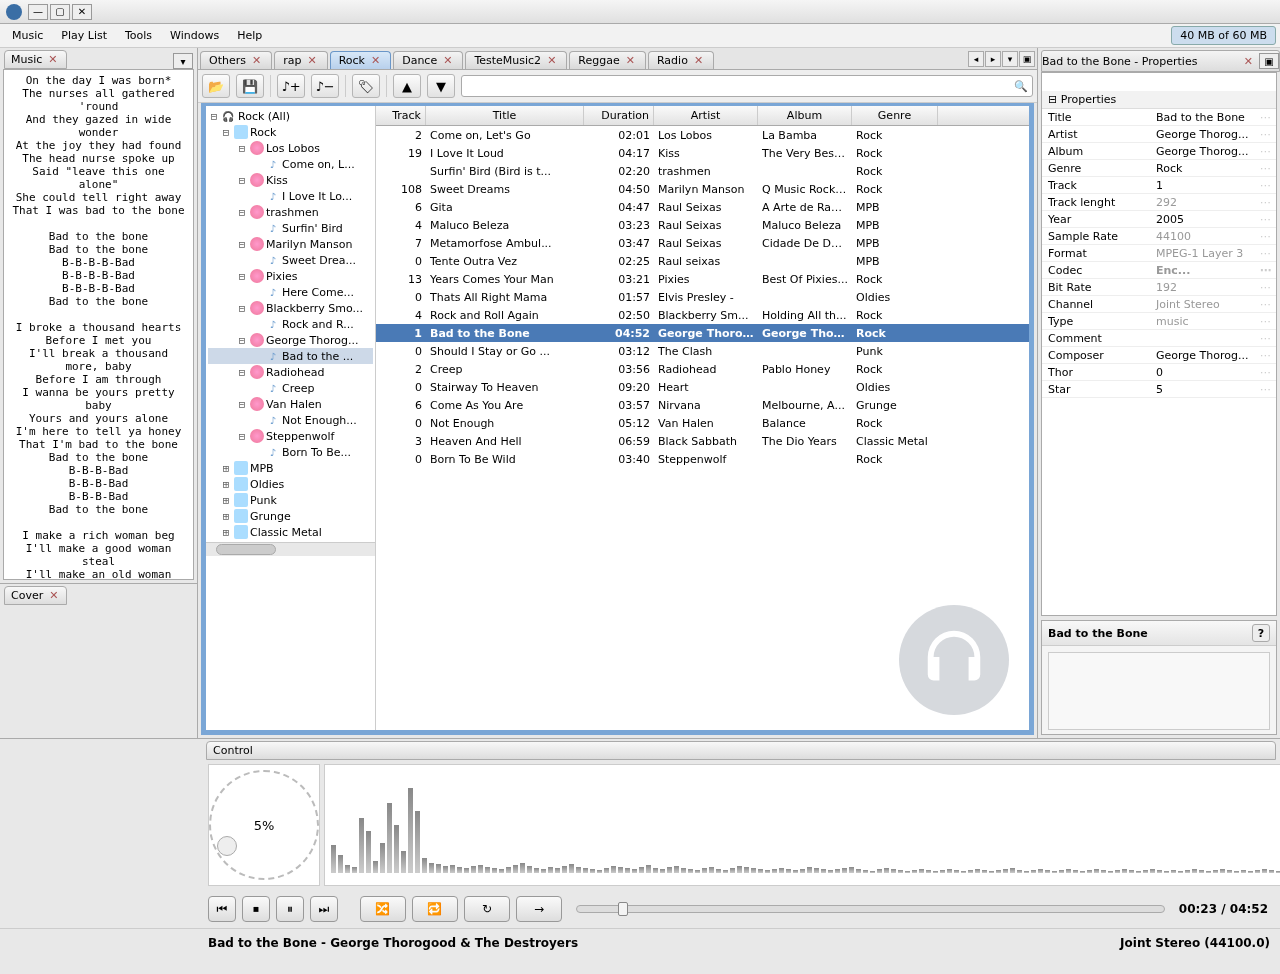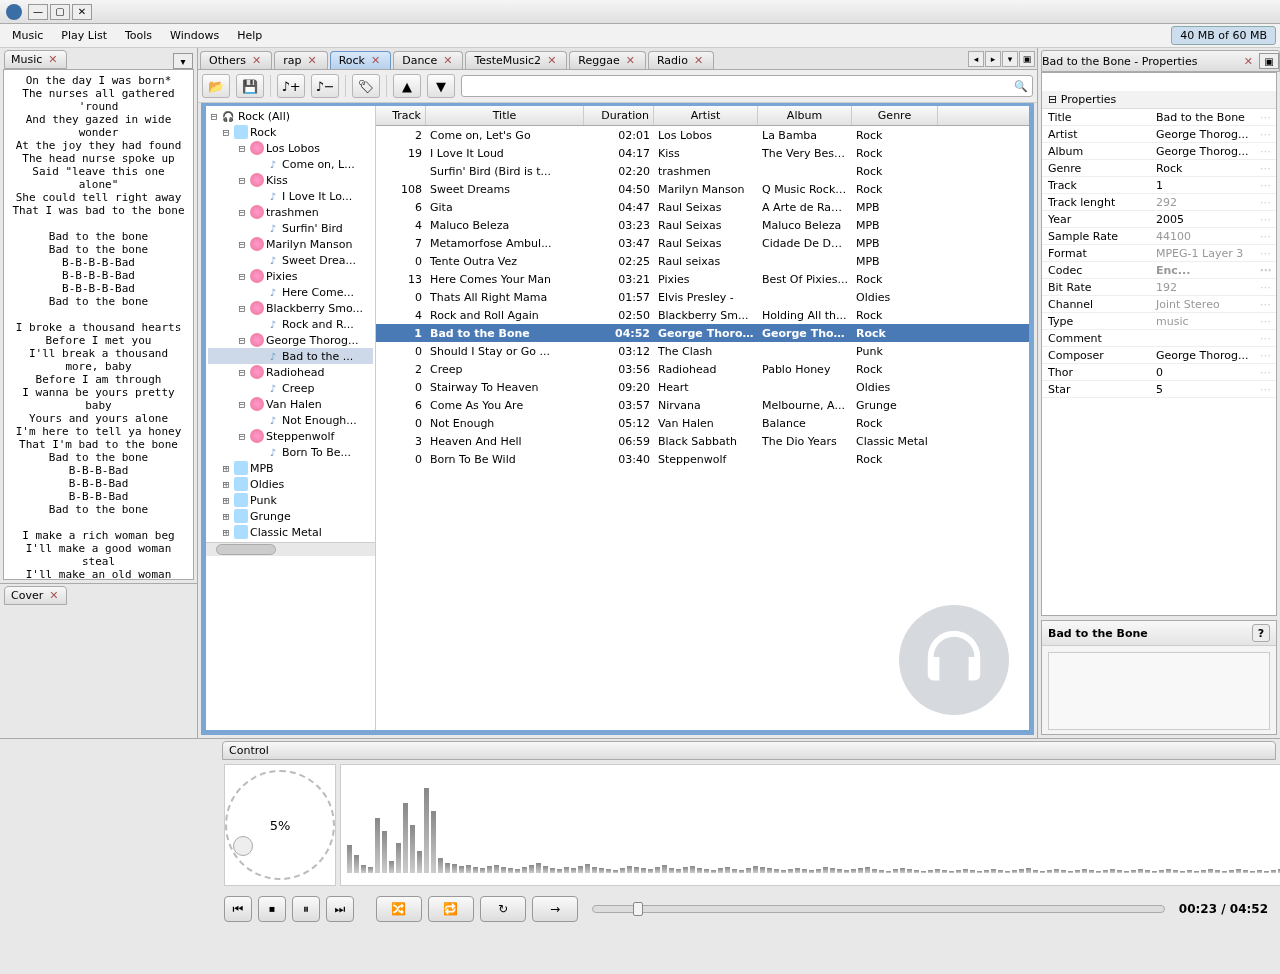--- a/index.html
+++ b/index.html
@@ -58,21 +58,21 @@
 .prop-body { border:1px solid #aaa; margin:0 3px; background:#fff; flex:1; overflow:auto; }
 .prop-title { background:#f2f2f2; border-bottom:1px solid #ddd; padding:2px 6px; font-size:11px;margin-top:18px; }
 .proprow { display:flex; border-bottom:1px solid #eee; font-size:11px; height:17px; align-items:center; }
 .proprow .k { width:110px; padding-left:6px; }
 .proprow .v { flex:1; padding-left:4px; overflow:hidden; text-overflow:ellipsis; white-space:nowrap; }
 .proprow .v.dim { color:#999; }
 .proprow .more { width:16px; color:#ccc; cursor:pointer; }
 .lyric-mini { margin:4px 3px 3px 3px; border:1px solid #aaa; background:#f4f4f4; height:115px; }
 .lyric-mini .hdr { display:flex; align-items:center; background:linear-gradient(#f8f8f8,#e4e4e4); border-bottom:1px solid #ccc; padding:3px 6px; font-weight:bold; font-size:11px; }
 .help-ic { width:18px;height:18px;border:1px solid #aaa;border-radius:3px;background:#eee;display:flex;align-items:center;justify-content:center;cursor:pointer;}
-.bottom { height:236px; border-top:1px solid #aaa; display:flex; flex-direction:column;padding-left:16px; }
+.bottom { height:236px; border-top:1px solid #aaa; display:flex; flex-direction:column; }
 .ctrl-tab { margin:2px 4px 0 206px; }
 .viz { height:130px; display:flex; gap:4px; padding:4px; }
 .knob-box { width:140px; border:1px solid #ccc; background:#fff; display:flex; align-items:center; justify-content:center; position:relative; margin-left:204px;}
 .knob { width:110px;height:110px;border-radius:50%;border:2px dashed #bbb; display:flex; align-items:center; justify-content:center; font-size:13px; position:relative;}
 .knob::after { content:''; position:absolute; width:18px;height:18px; background:#eee; border:1px solid #aaa; border-radius:50%; left:6px; bottom:22px;}
 .spectrum { flex:1; border:1px solid #ccc; background:#fff; display:flex; align-items:flex-end; padding:0 6px 12px 6px; gap:2px; position:relative;}
 .bar { width:5px; background:linear-gradient(#888,#ccc); }
 .transport { height:38px; display:flex; align-items:center; gap:6px; padding:0 8px 0 208px;}
 .pbtn { width:28px; height:26px; border:1px solid #999; background:linear-gradient(#fafafa,#ddd); border-radius:4px; display:flex; align-items:center; justify-content:center; cursor:pointer; font-size:12px;}
 .pbtn.wide { width:46px;}
@@ -323,21 +323,21 @@
             <div class="trow">
               <div class="td c-tr">0</div>
               <div class="td c-ti">Tente Outra Vez</div>
               <div class="td c-du">02:25</div>
               <div class="td c-ar">Raul seixas</div>
               <div class="td c-al"></div>
               <div class="td c-ge">MPB</div>
             </div>
             <div class="trow">
               <div class="td c-tr">13</div>
-              <div class="td c-ti">Here Comes Your Man</div>
+              <div class="td c-ti">Years Comes Your Man</div>
               <div class="td c-du">03:21</div>
               <div class="td c-ar">Pixies</div>
               <div class="td c-al">Best Of Pixies...</div>
               <div class="td c-ge">Rock</div>
             </div>
             <div class="trow">
               <div class="td c-tr">0</div>
               <div class="td c-ti">Thats All Right Mama</div>
               <div class="td c-du">01:57</div>
               <div class="td c-ar">Elvis Presley -</div>
@@ -690,13 +690,17 @@
     <div style="width:10px"></div>
     <div class="pbtn wide">🔀</div>
     <div class="pbtn wide">🔁</div>
     <div class="pbtn wide">↻</div>
     <div class="pbtn wide">→</div>
     <div class="seek">
         <div class="thumb"></div>
       </div>
     <div class="time">00:23 / 04:52</div>
   </div>
+  <div class="status">
+    <span class="np">Bad to the Bone - George Thorogood &amp; The Destroyers</span>
+    <span class="fmt">Joint Stereo (44100.0)</span>
+  </div>
 </div>
 
 </body></html>

